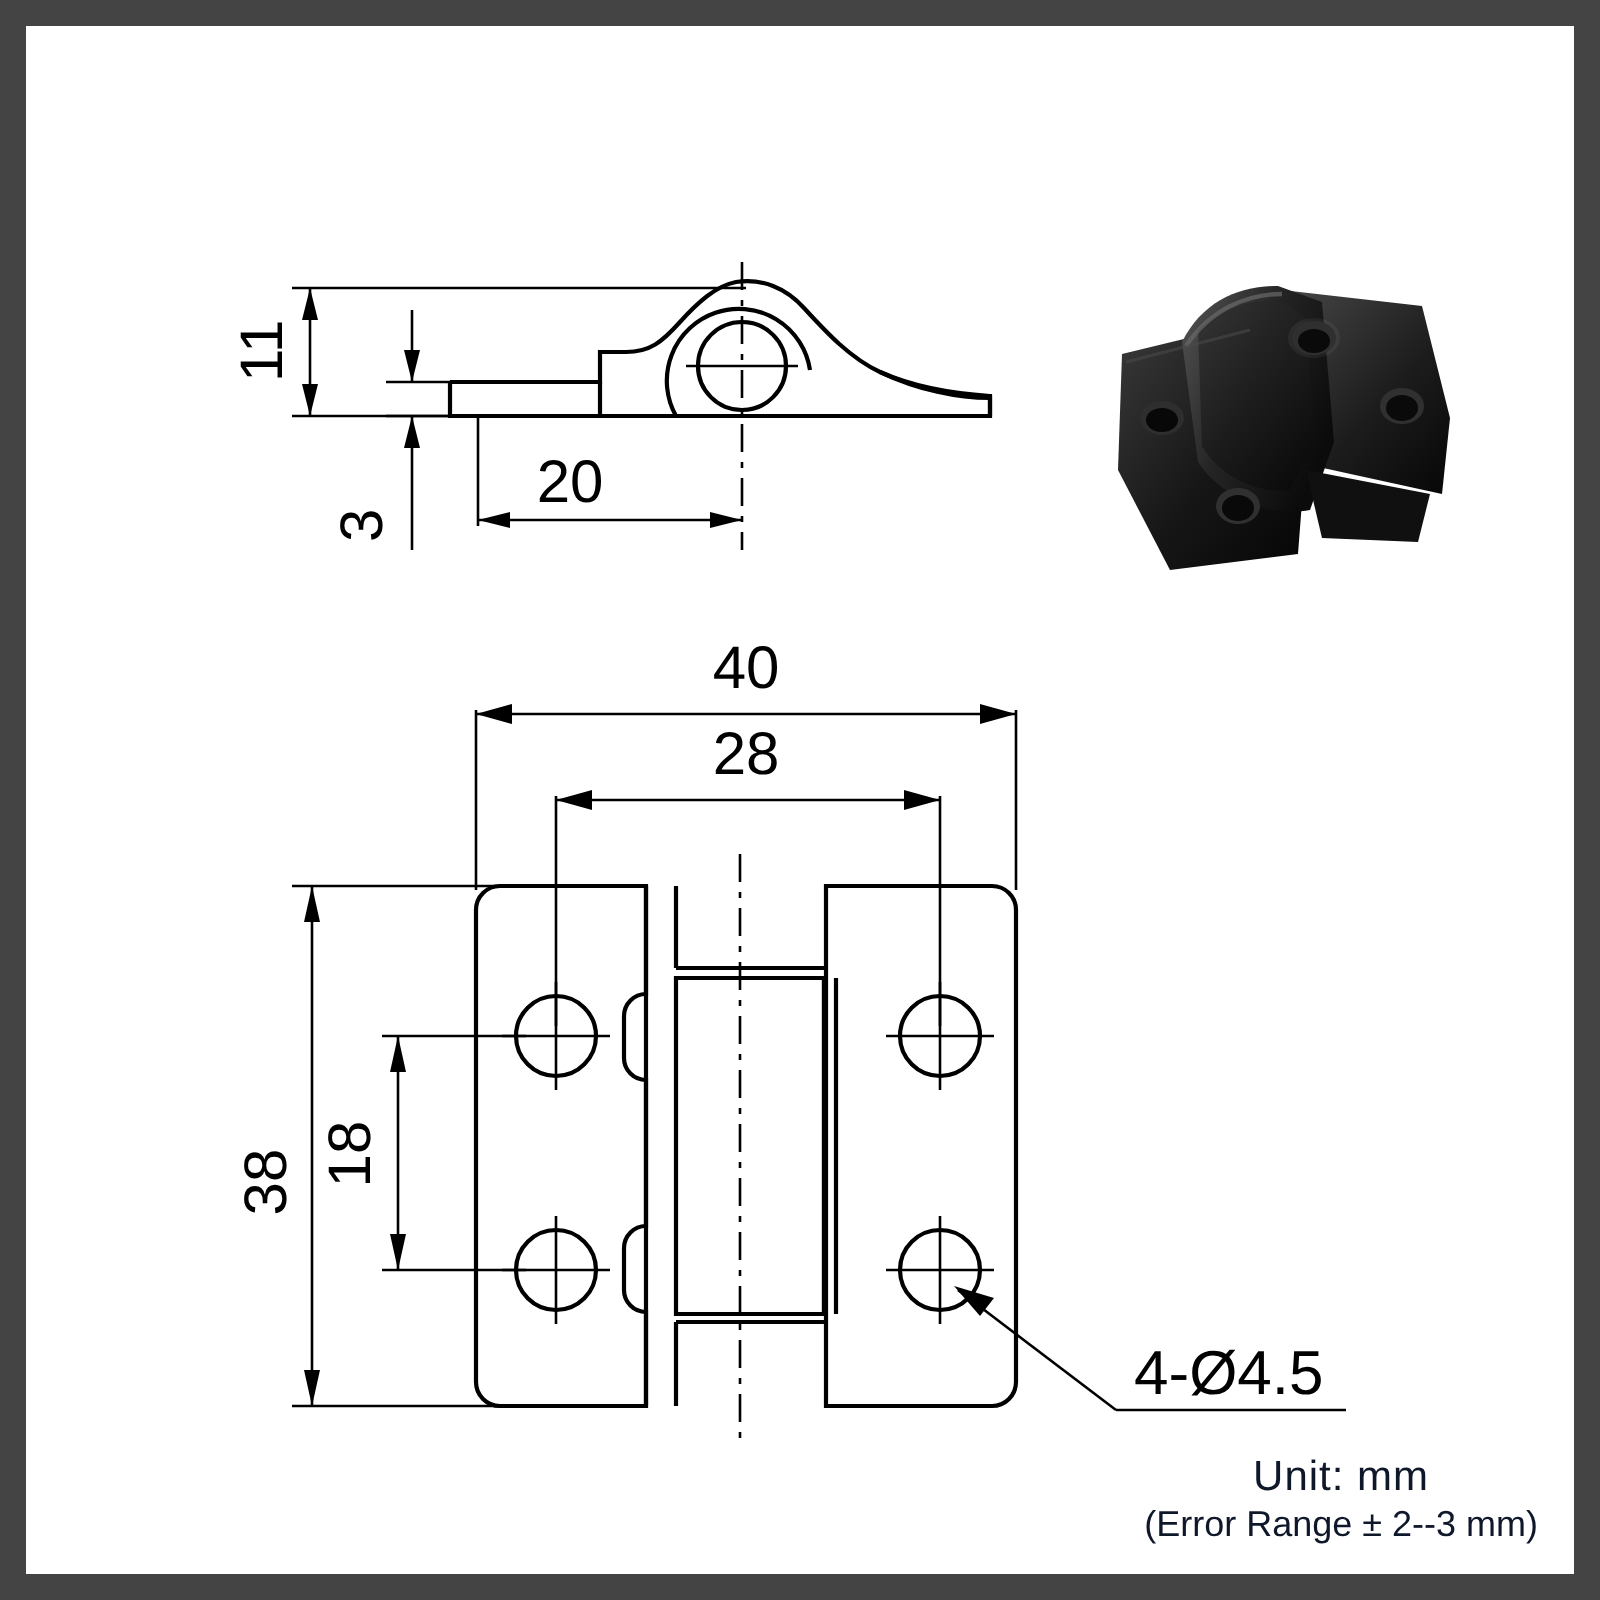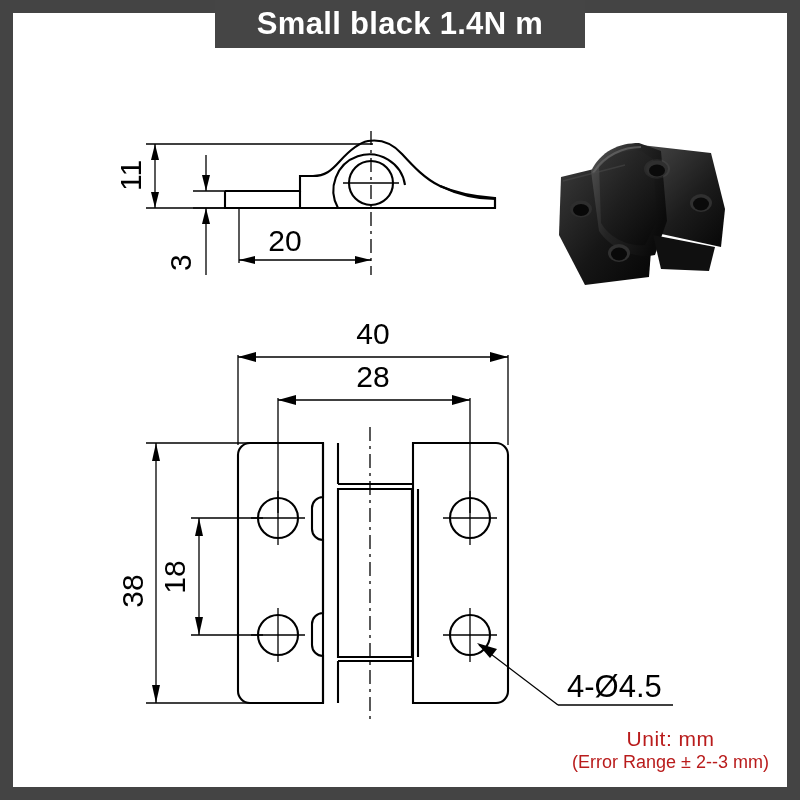--- a/index.html
+++ b/index.html
@@ -85,21 +85,21 @@
     left: 536px;
     top: 112px;
     width: 190px;
     height: 178px;
   }
   #unit-block {
     position: absolute;
     right: 18px;
     bottom: 14px;
     text-align: center;
-    color: #b91c1c;
+    color: #0f172a;
   }
   #unit-main {
     font-size: 21px;
     letter-spacing: 0.5px;
   }
   #unit-sub {
     font-size: 18px;
     margin-top: 1px;
   }
 </style>
@@ -299,17 +299,14 @@
       <path d="M 14,56 L 76,40" stroke="#4a4a4a" stroke-width="1.6" fill="none" opacity="0.55"></path>
     </svg>
 
     <div id="unit-block">
       <div id="unit-main">Unit:  mm</div>
       <div id="unit-sub">(Error Range ± 2--3 mm)</div>
     </div>
 
   </div>
 
-  <div id="title-bar">
-    <span>Small black 1.4N m</span>
-  </div>
 
 </div>
 
 </body></html>

